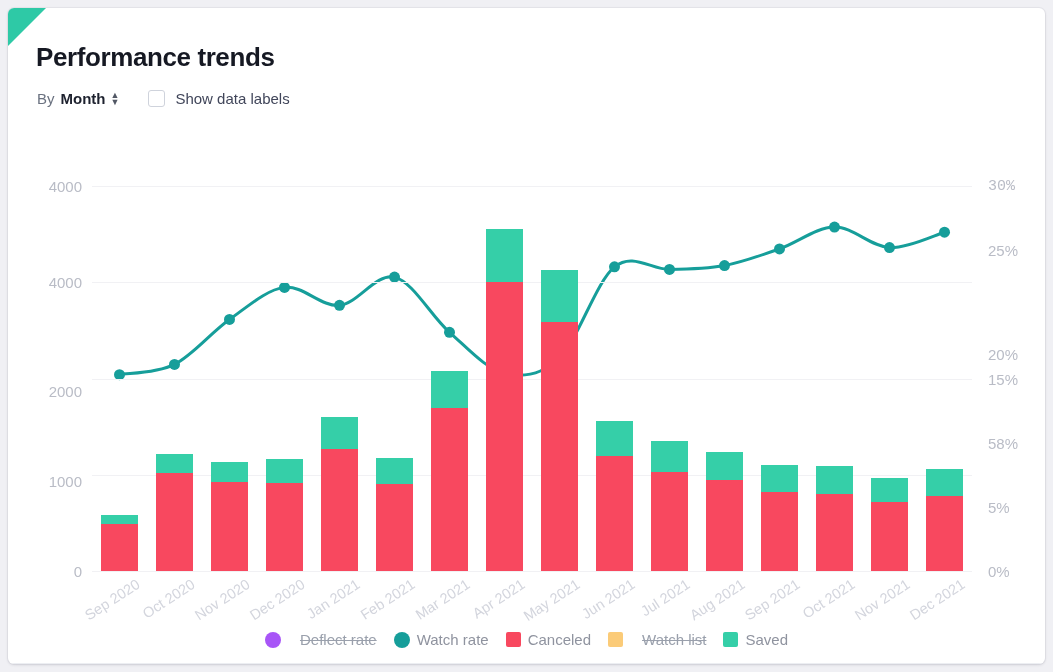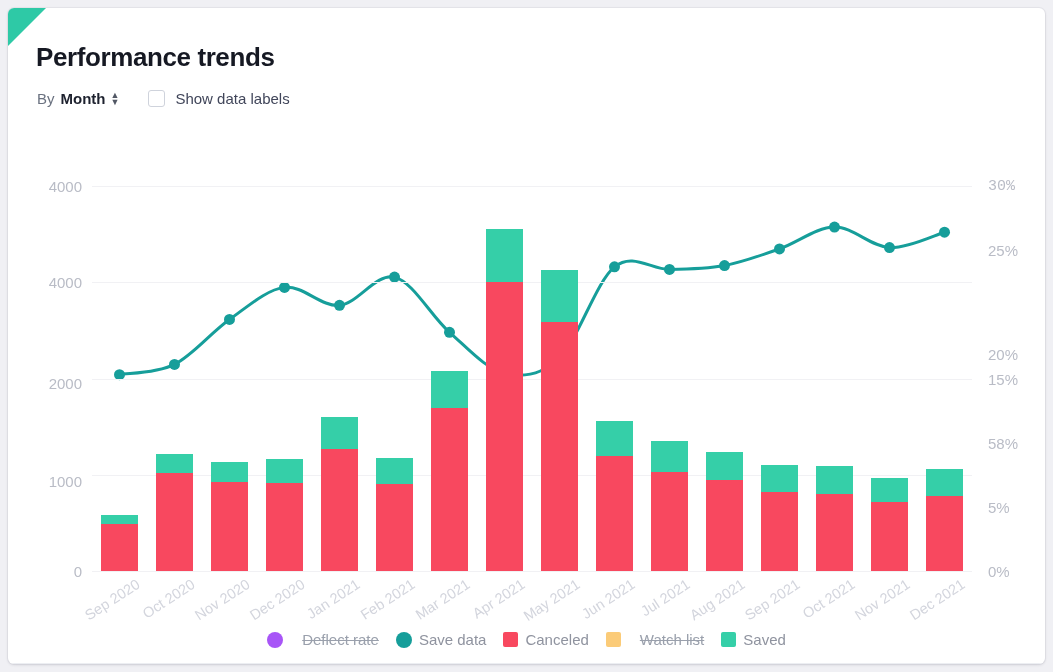--- a/index.html
+++ b/index.html
@@ -133,21 +133,21 @@
       <span class="cb-label">Show data labels</span>
     </span>
   </div>
 
   <div id="title">Performance trends</div>
 
   <div id="chart">
     <div id="yaxis-left">
         <div class="ytick-l" style="top: 385px;">0</div>
         <div class="ytick-l" style="top: 295px;">1000</div>
-        <div class="ytick-l" style="top: 197px; text-align: right;">2000</div>
+        <div class="ytick-l" style="top: 205px; text-align: right;">2000</div>
         <div class="ytick-l" style="top: 96.25px;">4000</div>
         <div class="ytick-l" style="top: 0px;">4000</div>
       </div>
     <div id="yaxis-right">
         <div class="ytick-r" style="top: 385px;">0%</div>
         <div class="ytick-r" style="top: 320.833px;">5%</div>
         <div class="ytick-r" style="top: 256.667px;">58%</div>
         <div class="ytick-r" style="top: 192.5px;">15%</div>
         <div class="ytick-r" style="top: 128.333px; margin-top: 40px;">20%</div>
         <div class="ytick-r" style="top: 64.1667px;">25%</div>
@@ -263,21 +263,21 @@
       </div>
   </div>
 
   <div id="legend">
       <div class="lg off">
         <span class="lg-mark-ci" style="background: rgb(168, 85, 247);"></span>
         <span class="lg-text">Deflect rate</span>
       </div>
       <div class="lg">
         <span class="lg-mark-ci" style="background: rgb(22, 158, 154);"></span>
-        <span class="lg-text">Save data</span>
+        <span class="lg-text">Watch rate</span>
       </div>
       <div class="lg">
         <span class="lg-mark-sq" style="background: rgb(248, 72, 95);"></span>
         <span class="lg-text">Canceled</span>
       </div>
       <div class="lg off">
         <span class="lg-mark-sq" style="background: rgb(251, 203, 120);"></span>
         <span class="lg-text">Watch list</span>
       </div>
       <div class="lg">

